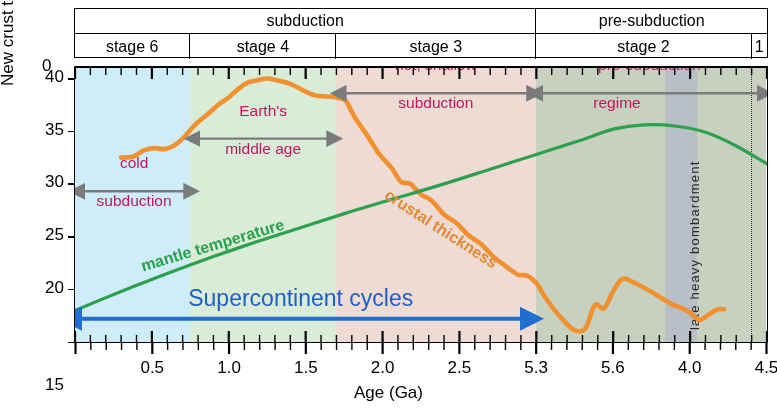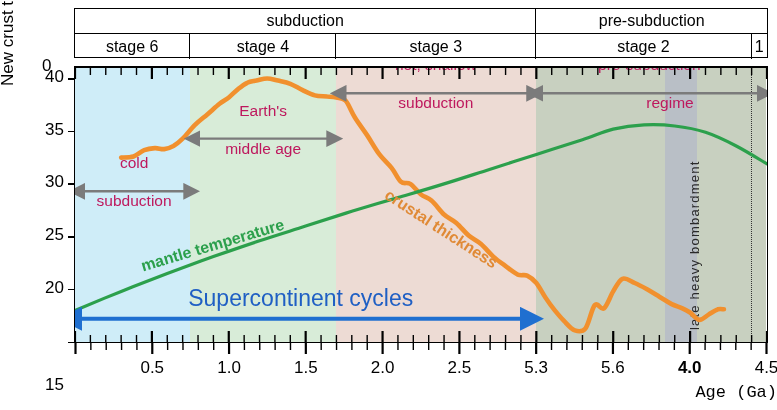--- a/index.html
+++ b/index.html
@@ -14,21 +14,21 @@
   .plot{position:absolute;left:74px;top:66px;width:694px;height:277px;box-sizing:border-box;border:1.5px solid #000;border-top:2px solid #000;overflow:hidden;background:#fff;}
   .band{position:absolute;top:0;bottom:0;}
   .lhb-band{position:absolute;top:0;bottom:0;background:#b9bfc6;}
   .dotted{position:absolute;top:0;bottom:0;border-left:1.5px dotted #333;}
   .svg-layer{position:absolute;left:0;top:0;width:100%;height:100%;}
   .ylabel{position:absolute;left:-2px;top:96px;width:210px;transform:rotate(-90deg);transform-origin:left top;font-size:17px;color:#000;text-align:center;}
   .ytick{position:absolute;right:0;font-size:17px;color:#000;text-align:right;width:34px;}
   .ytick-mark{position:absolute;width:7px;height:1.5px;background:#000;}
   .zero-label{position:absolute;font-size:17px;color:#000;}
   .xtick-label{position:absolute;font-size:17px;color:#000;text-align:center;width:44px;}
-  .xlabel{position:absolute;font-size:17px;color:#000;text-align:right;width:777px;left:0;top:383px;font-family:Liberation Mono, monospace;}
+  .xlabel{position:absolute;font-size:17px;color:#000;text-align:center;width:777px;left:0;top:383px;}
   .ann{position:absolute;font-size:15.5px;color:#be185d;text-align:center;line-height:1.05;white-space:nowrap;}
   .supercont{position:absolute;font-size:23px;color:#1f5fc4;white-space:nowrap;}
   .curve-lbl{position:absolute;white-space:nowrap;font-size:16px;}
   .lhb-text{position:absolute;font-size:13px;color:#2a2a2a;letter-spacing:1.2px;white-space:nowrap;transform-origin:left top;transform:rotate(-90deg);}
 </style>
 </head>
 <body>
 
 <div id="root">
 
@@ -82,21 +82,21 @@
       </svg>
 
     <div id="anns">
         <div class="ann" style="left: 59.1189px; top: 103.3px; transform: translate(-50%, -100%);">cold</div>
         <div class="ann" style="left: 59.1189px; top: 125.3px; transform: translate(-50%, 0px);">subduction</div>
         <div class="ann" style="left: 188.106px; top: 50.6077px; transform: translate(-50%, -100%);">Earth's</div>
         <div class="ann" style="left: 188.106px; top: 72.6077px; transform: translate(-50%, 0px);">middle age</div>
         <div class="ann" style="left: 360.856px; top: 5.29231px; transform: translate(-50%, -100%);">hot, shallow</div>
         <div class="ann" style="left: 360.856px; top: 27.2923px; transform: translate(-50%, 0px);">subduction</div>
         <div class="ann" style="left: 574.298px; top: 5.29231px; transform: translate(-50%, -100%);">pre-subduction</div>
-        <div class="ann" style="left: 595px; top: 27.2923px; transform: translate(-50%, 0px);">regime</div>
+        <div class="ann" style="left: 542px; top: 27.2923px; transform: translate(-50%, 0px);">regime</div>
       </div>
 
     <div class="curve-lbl" id="lbl-mantle" style="color: rgb(44, 160, 76); left: 64.4933px; top: 189.692px; transform: rotate(-16.5deg); transform-origin: left top; font-weight: 600;">mantle temperature</div>
     <div class="curve-lbl" id="lbl-crust" style="color: rgb(224, 138, 54); left: 316.324px; top: 118.031px; transform: rotate(33deg); transform-origin: left top; font-weight: 600;">crustal thickness</div>
 
     <div class="supercont" id="supercont" style="left: 225.727px; top: 243.815px; transform: translate(-50%, -100%); color: rgb(31, 95, 196);">Supercontinent cycles</div>
     <svg class="svg-layer" id="svg-arrows" viewBox="0 0 691 274" preserveAspectRatio="none">
         <defs>
           <marker id="ahL" markerWidth="7" markerHeight="7" refX="6" refY="3.5" orient="auto">
             <path d="M7,0 L7,7 L0,3.5 z" fill="#7b7b7b"></path>
@@ -263,17 +263,17 @@
       <line x1="766.5" x2="766.5" y1="0" y2="11" stroke="#000" stroke-width="2.2"></line>
     </svg>
   <div id="xticklabels">
       <div class="xtick-label" style="left: 130.278px; top: 358px;">0.5</div>
       <div class="xtick-label" style="left: 207.056px; top: 358px;">1.0</div>
       <div class="xtick-label" style="left: 283.833px; top: 358px;">1.5</div>
       <div class="xtick-label" style="left: 360.611px; top: 358px;">2.0</div>
       <div class="xtick-label" style="left: 437.389px; top: 358px;">2.5</div>
       <div class="xtick-label" style="left: 514.167px; top: 358px;">5.3</div>
       <div class="xtick-label" style="left: 590.944px; top: 358px;">5.6</div>
-      <div class="xtick-label" style="left: 667.722px; top: 358px; font-weight: bold;">4.0</div>
+      <div class="xtick-label" style="left: 667.722px; top: 358px;">4.0</div>
       <div class="xtick-label" style="left: 744.5px; top: 358px;">4.5</div>
     </div>
   <div class="xlabel">Age (Ga)</div>
 </div>
 
 </body></html>

